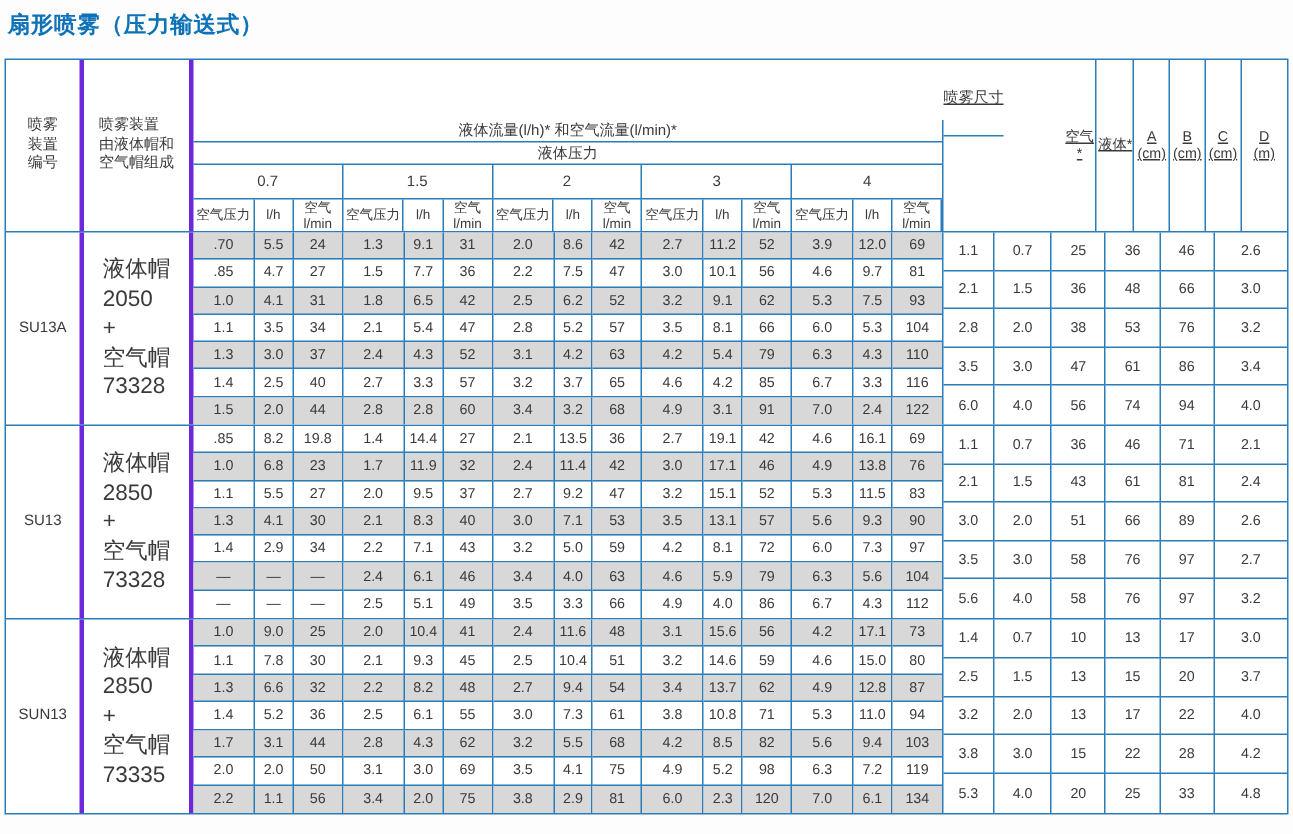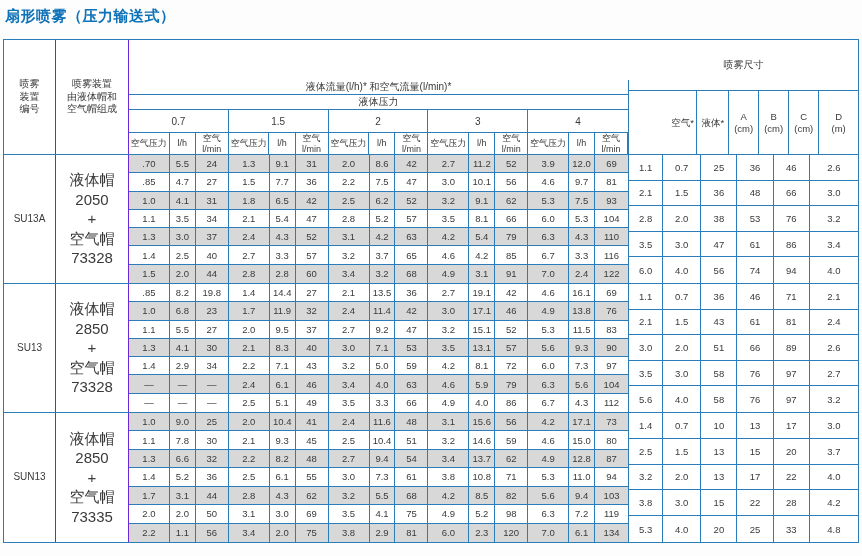--- a/index.html
+++ b/index.html
@@ -4,22 +4,22 @@
 <style>
   * { box-sizing: border-box; margin: 0; padding: 0; }
   html, body { width: 862px; height: 556px; background: #fdfdfd; overflow: hidden; }
   body { font-family: "Liberation Sans", sans-serif; color: #3a3a3a; }
   .page { padding: 7px 16px 0 3px; }
   .title { font-size: 15px; font-weight: bold; color: #0e72b8; margin: 0 0 13px 2px; letter-spacing: .5px; }
 
   .tbl { width: 856px; border: 1px solid #2b7cba; background: #fff; }
 
   
-  .c { display: flex; align-items: center; justify-content: center; text-align: center;
-       font-size: 10px; line-height: 1.25; border-right: 1px solid #6d28d9; }
+  .c { display: flex; align-items: center; justify-content: center; 
+       font-size: 10px; line-height: 1.25; border-right: 3px solid #6d28d9; }
   .pre { white-space: pre-line; }
 
   
   .device-col { width: 52px; flex: none; }
   .comp-col   { width: 73px; flex: none; }
 
   
   .header-row { display: flex; height: 115px; border-bottom: 1px solid #2b7cba; }
   .flow-header { width: 500px; flex: none; display: flex; flex-direction: column; border-right: 1px solid #2b7cba; margin-top: 40px; }
   .fh-title    { height: 28px; border-bottom: 1px solid #2b7cba; display: flex; align-items: center; justify-content: center; font-size: 10px; }
@@ -28,21 +28,21 @@
   .group { flex: 1; display: flex; flex-direction: column; }
   .g-val { height: 23px; border-bottom: 1px solid #2b7cba; border-right: 1px solid #2b7cba;
            display: flex; align-items: center; justify-content: center; font-size: 10px; }
   .group:last-child .g-val { border-right: none; }
   .g-cols { flex: 1; display: flex; }
   .sub { display: flex; align-items: center; justify-content: center; text-align: center;
          font-size: 9px; line-height: 1.15; border-right: 1px solid #2b7cba; white-space: pre-line; }
   .sub0 { flex: 41; } .sub1 { flex: 26; } .sub2 { flex: 33; }
   .group:last-child .sub2 { border-right: 1px solid #2b7cba; }
 
-  .dim-header { width: 229px; flex: none; display: flex; flex-direction: column; }
+  .dim-header { width: 229px; flex: none; display: flex; flex-direction: row; text-decoration: underline; }
   .dh-title { height: 51px; border-bottom: 1px solid #2b7cba; display: flex; align-items: center; justify-content: center; font-size: 10px; }
   .dh-cols  { flex: 1; display: flex; }
   .dc { display: flex; align-items: center; justify-content: center; text-align: center;
         font-size: 9.5px; line-height: 1.2; border-right: 1px solid #2b7cba; white-space: pre-line; }
   .dc0 { flex: 34; margin-left: 40px; } .dc1 { flex: 38; } .dc2 { flex: 36; } .dc3 { flex: 36; } .dc4 { flex: 36; } .dc5 { flex: 48; border-right: none; }
 
   
   .section { display: flex; height: 129px; border-bottom: 1px solid #2b7cba; }
   .section:last-child { border-bottom: none; }
   .device-cell { font-size: 10px; }

